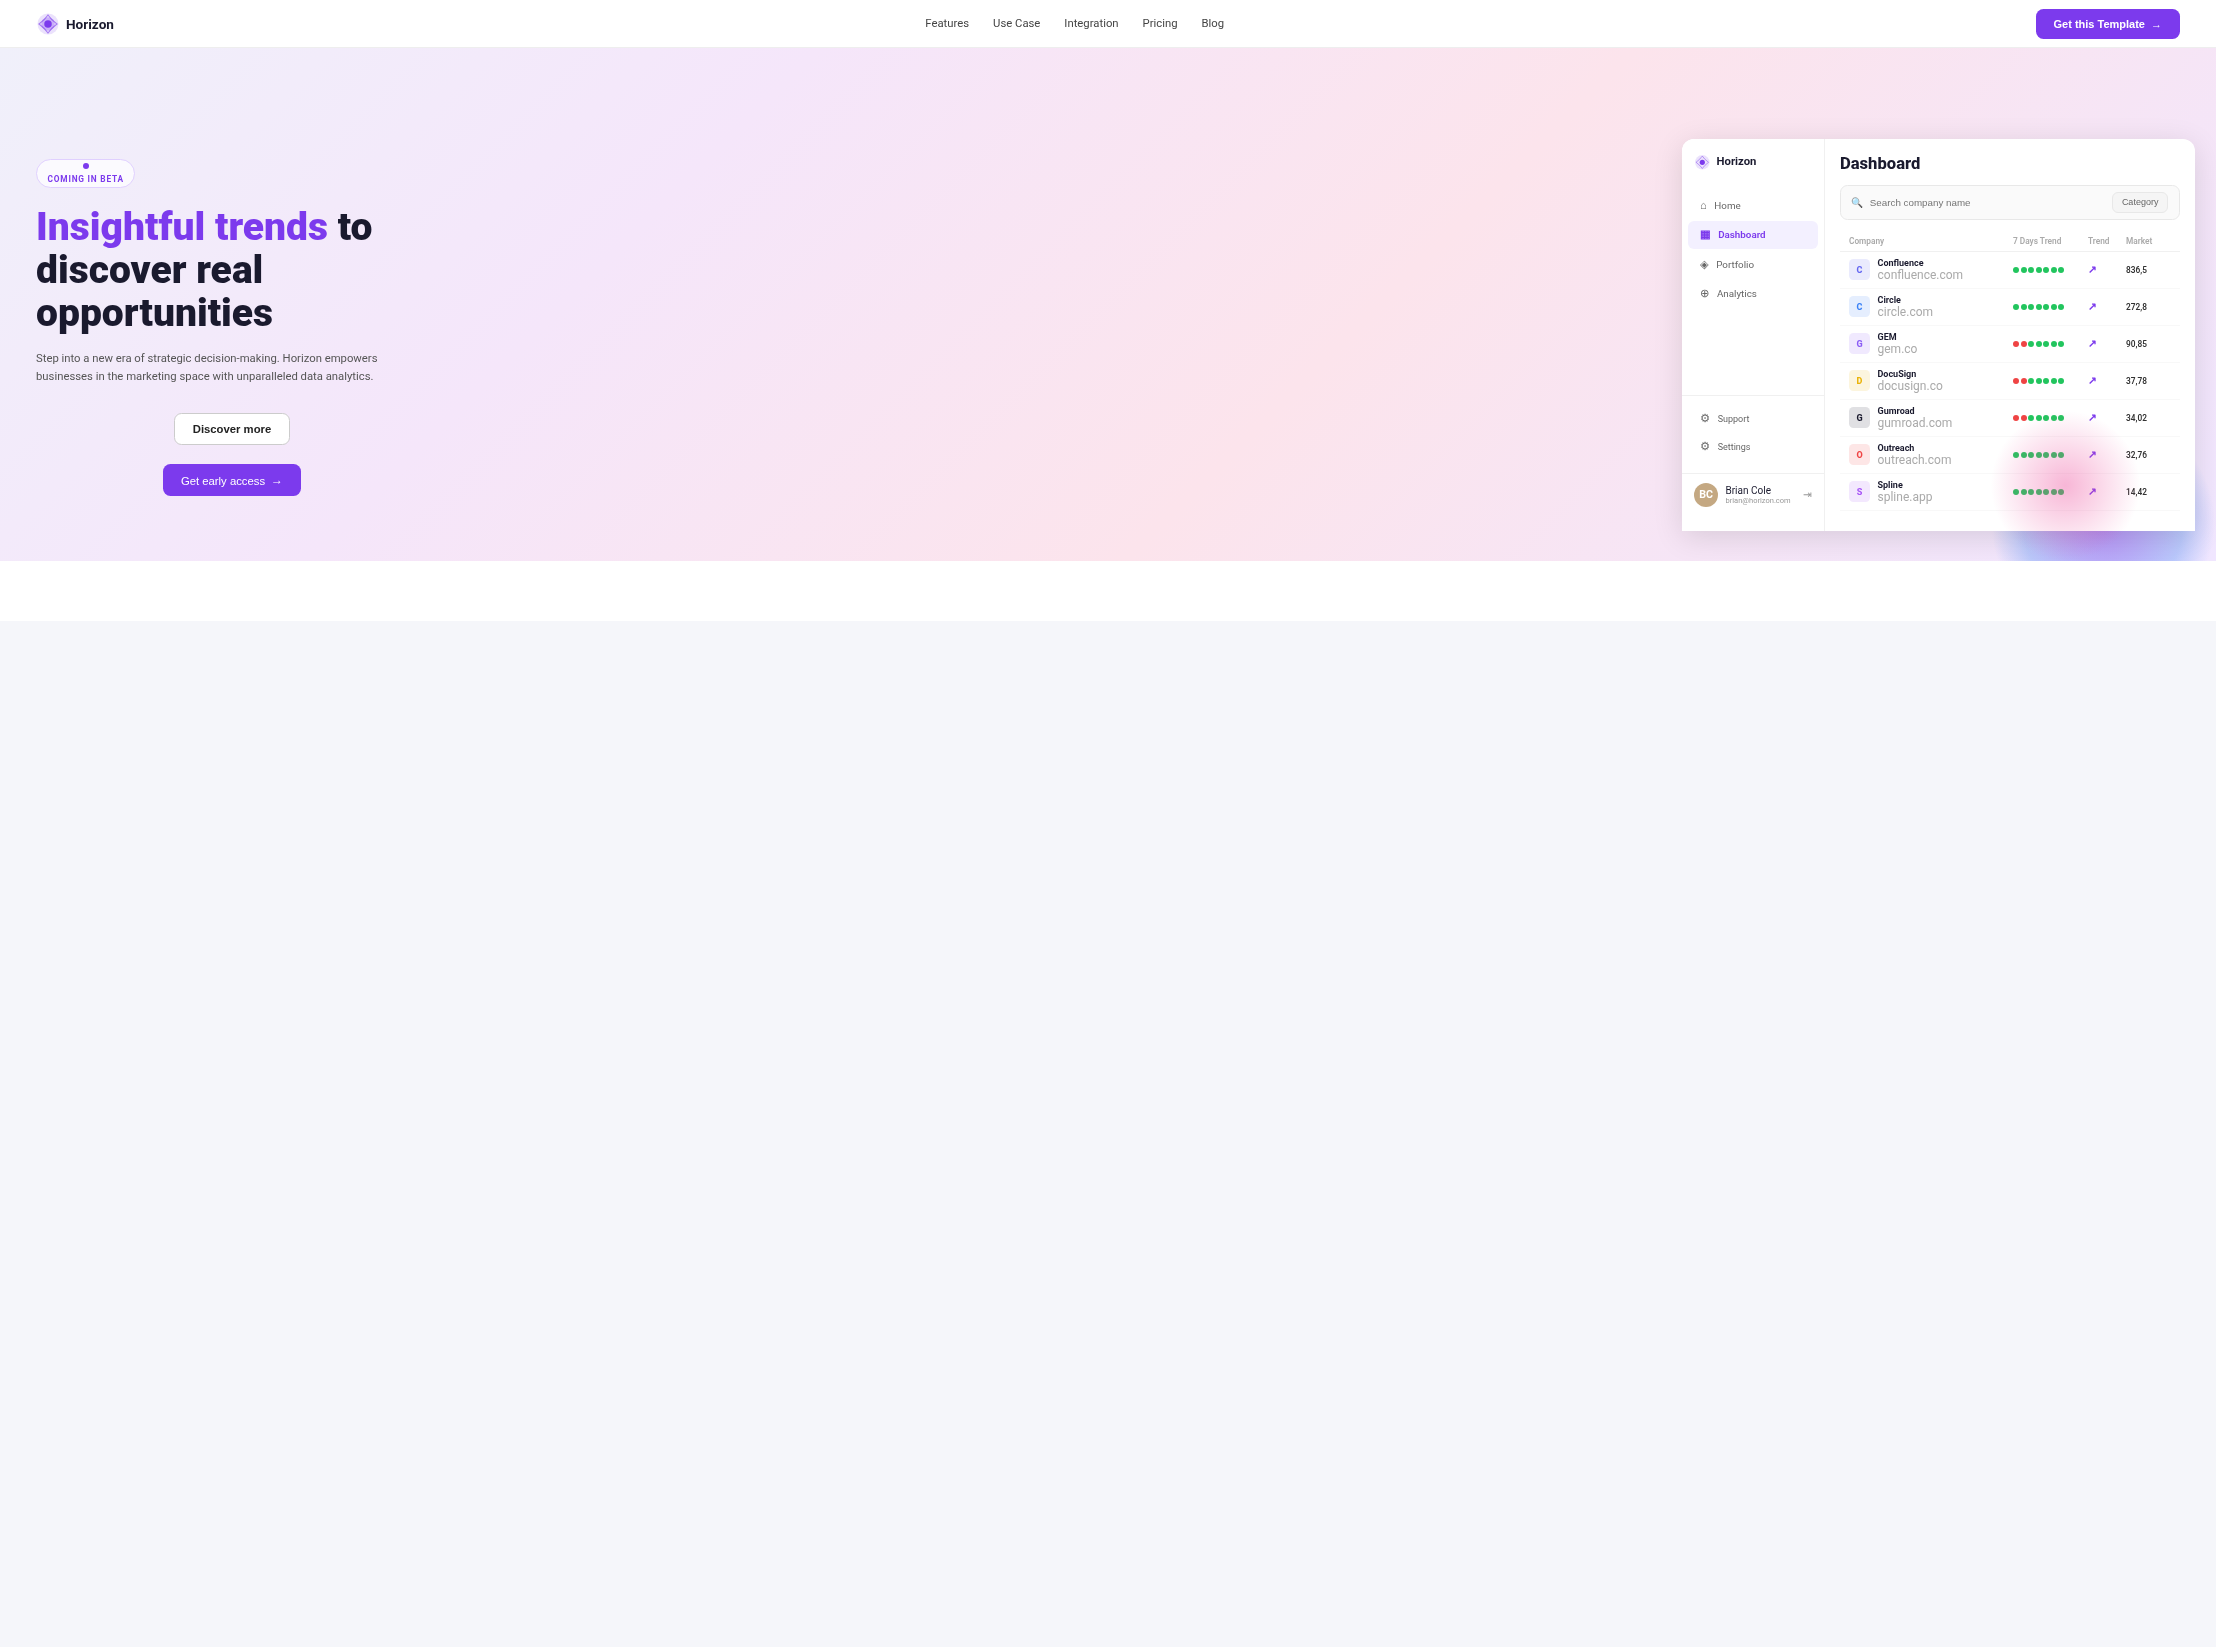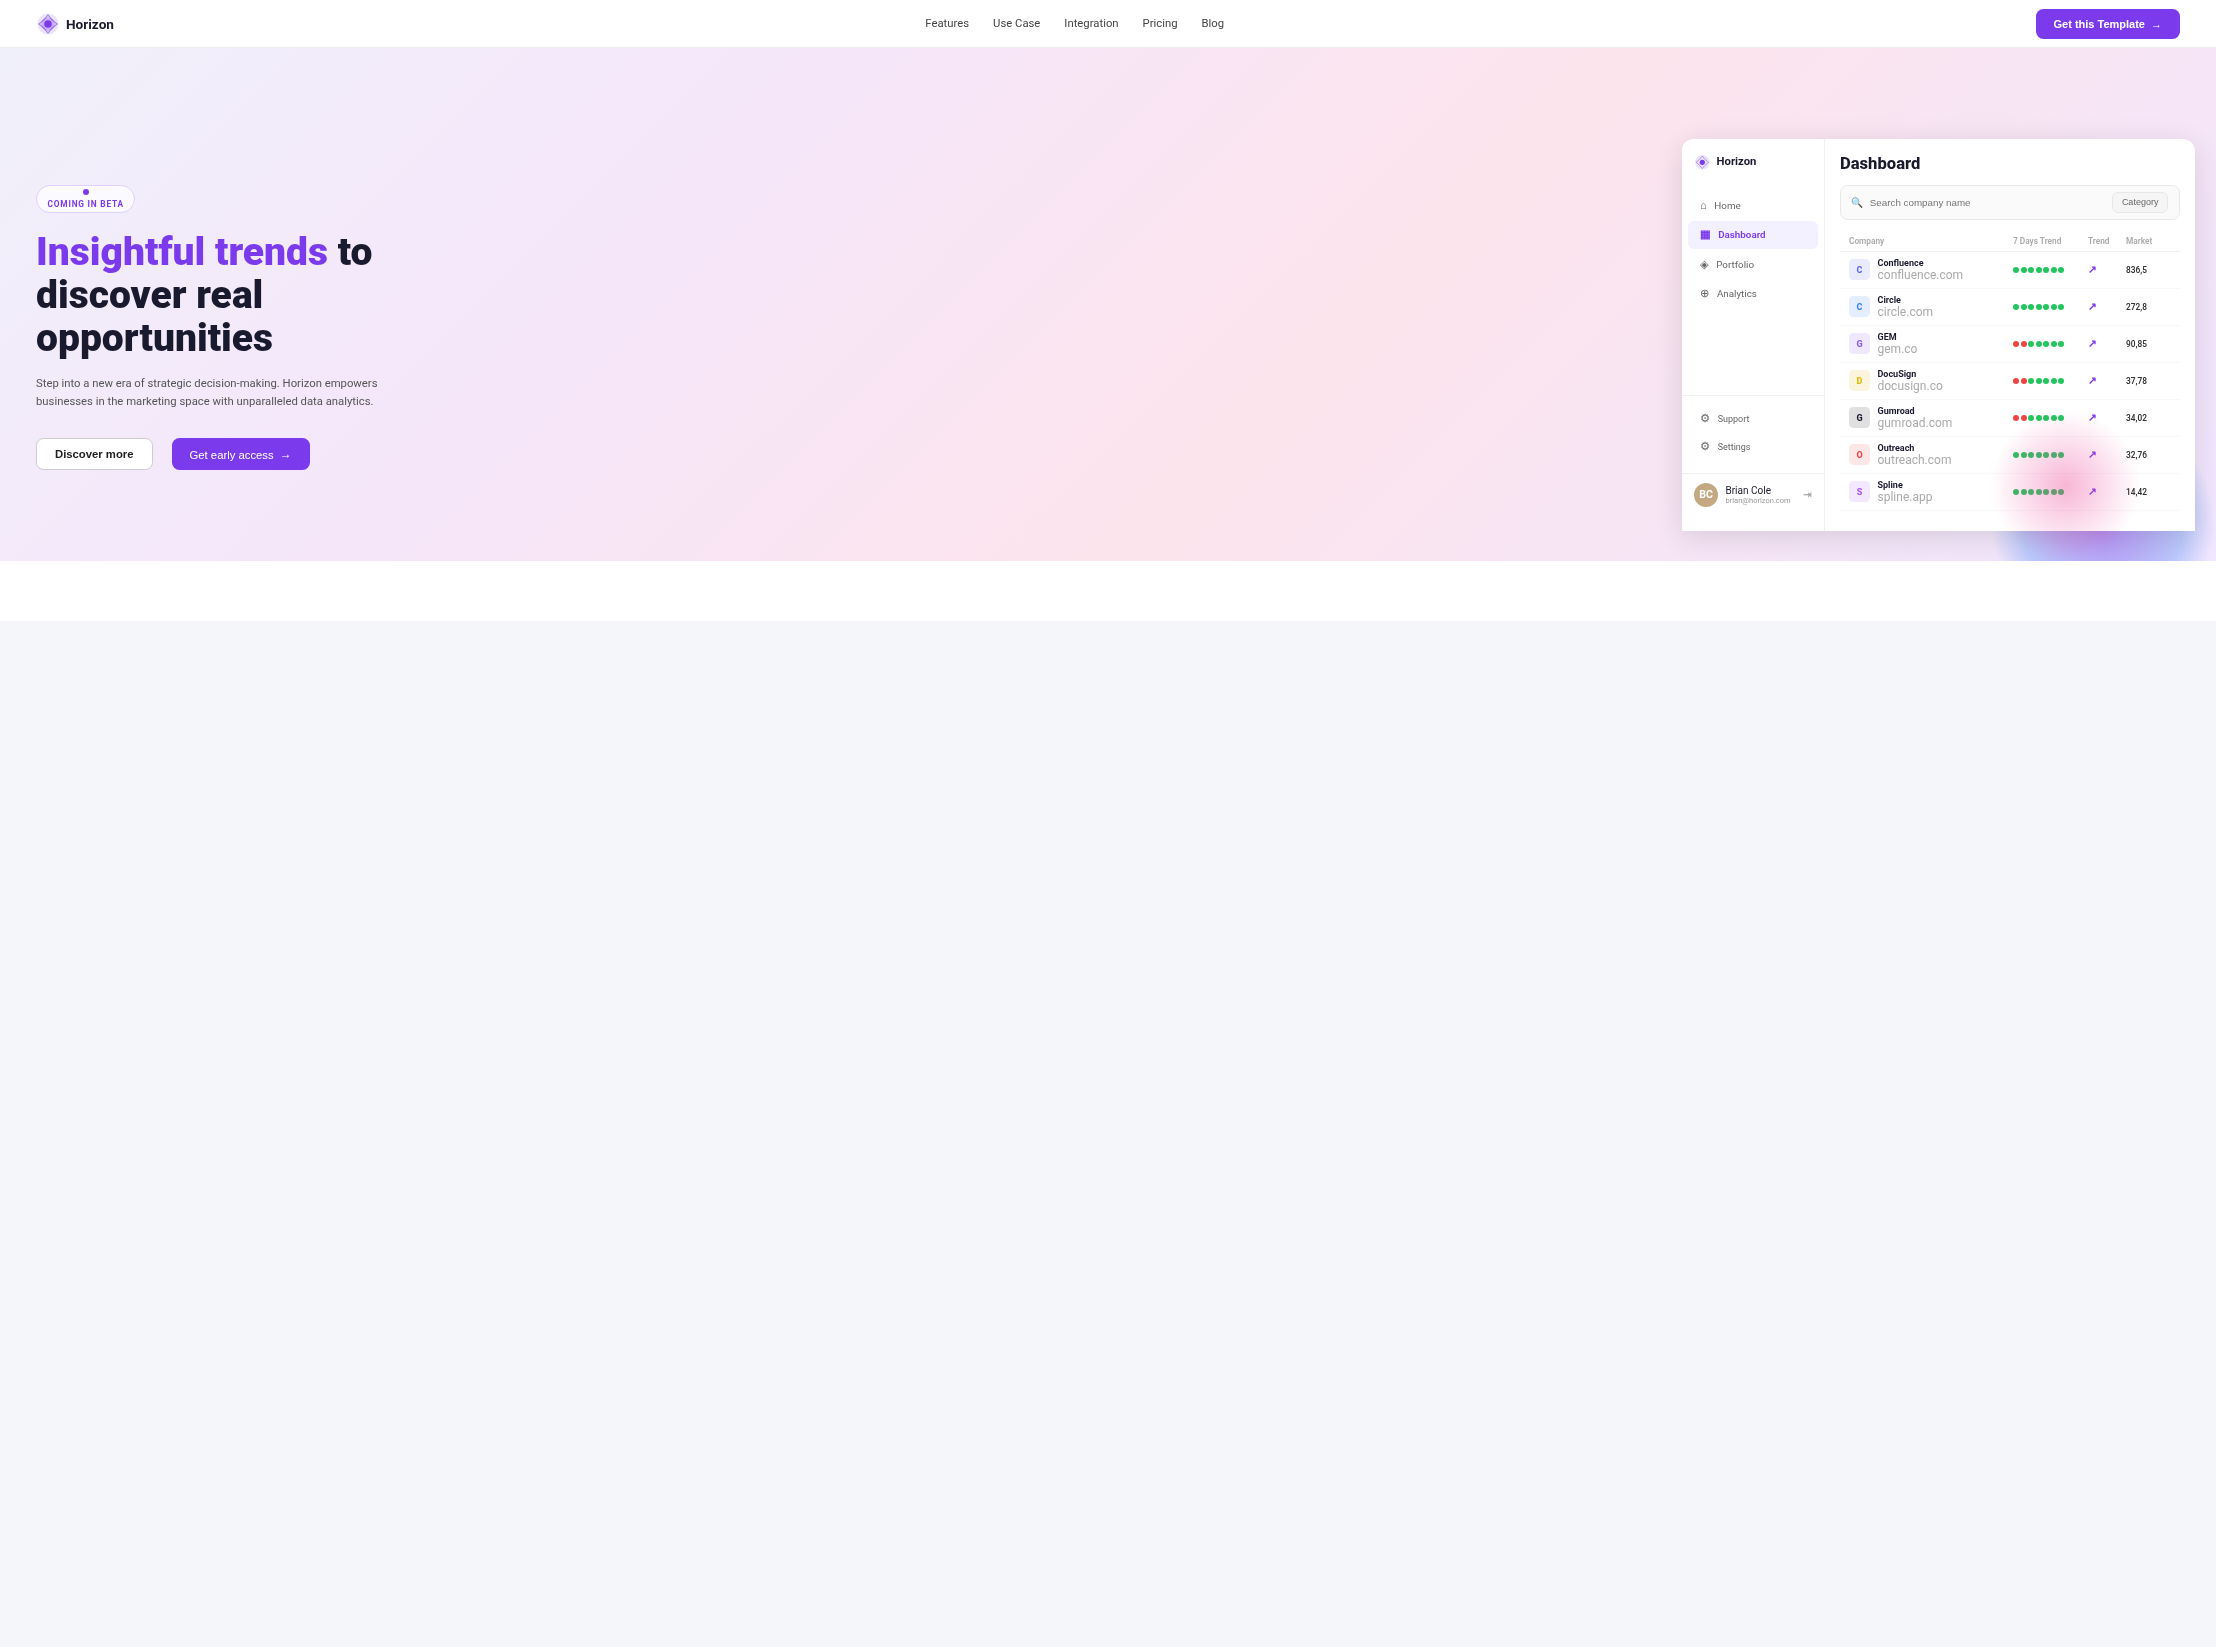--- a/index.html
+++ b/index.html
@@ -33,21 +33,21 @@
       display: inline-flex; align-items: center; gap: 4.5px;
       background: rgba(255,255,255,0.7); border: 0.8px solid #e0d0ff;
       border-radius: 15px; padding: 3px 10.6px; font-size: 8.3px;
       color: #7c3aed; font-weight: 700; letter-spacing: 0.8px; margin-bottom: 18px; flex-direction: column;
     }
     .beta-dot { width: 6px; height: 6px; background: #7c3aed; border-radius: 50%; }
     .hero-heading { font-size: 39px; font-weight: 900; line-height: 1.1; margin-bottom: 15px; }
     .hero-heading .purple { color: #7c3aed; font-weight: 900; }
     .hero-heading .dark { color: #1a1a2e; }
     .hero-sub { font-size: 11.3px; color: #555; line-height: 1.6; margin-bottom: 27px; max-width: 347px; }
-    .hero-btns { display: flex; gap: 19px; align-items: center; }
+    .hero-btns { display: flex; gap: 19px; align-items: center; flex-direction: column; }
     .btn-outline {
       background: #fff; border: 1.1px solid #ccc; border-radius: 7.5px;
       padding: 9px 18px; font-size: 11.3px; font-weight: 600; cursor: pointer; color: #222;
     }
     .btn-primary {
       background: #7c3aed; color: #fff; border: none; border-radius: 7.5px;
       padding: 9px 18px; font-size: 11.3px; font-weight: 400; cursor: pointer;
       display: flex; align-items: flex-end; gap: 6px;
     }
 

